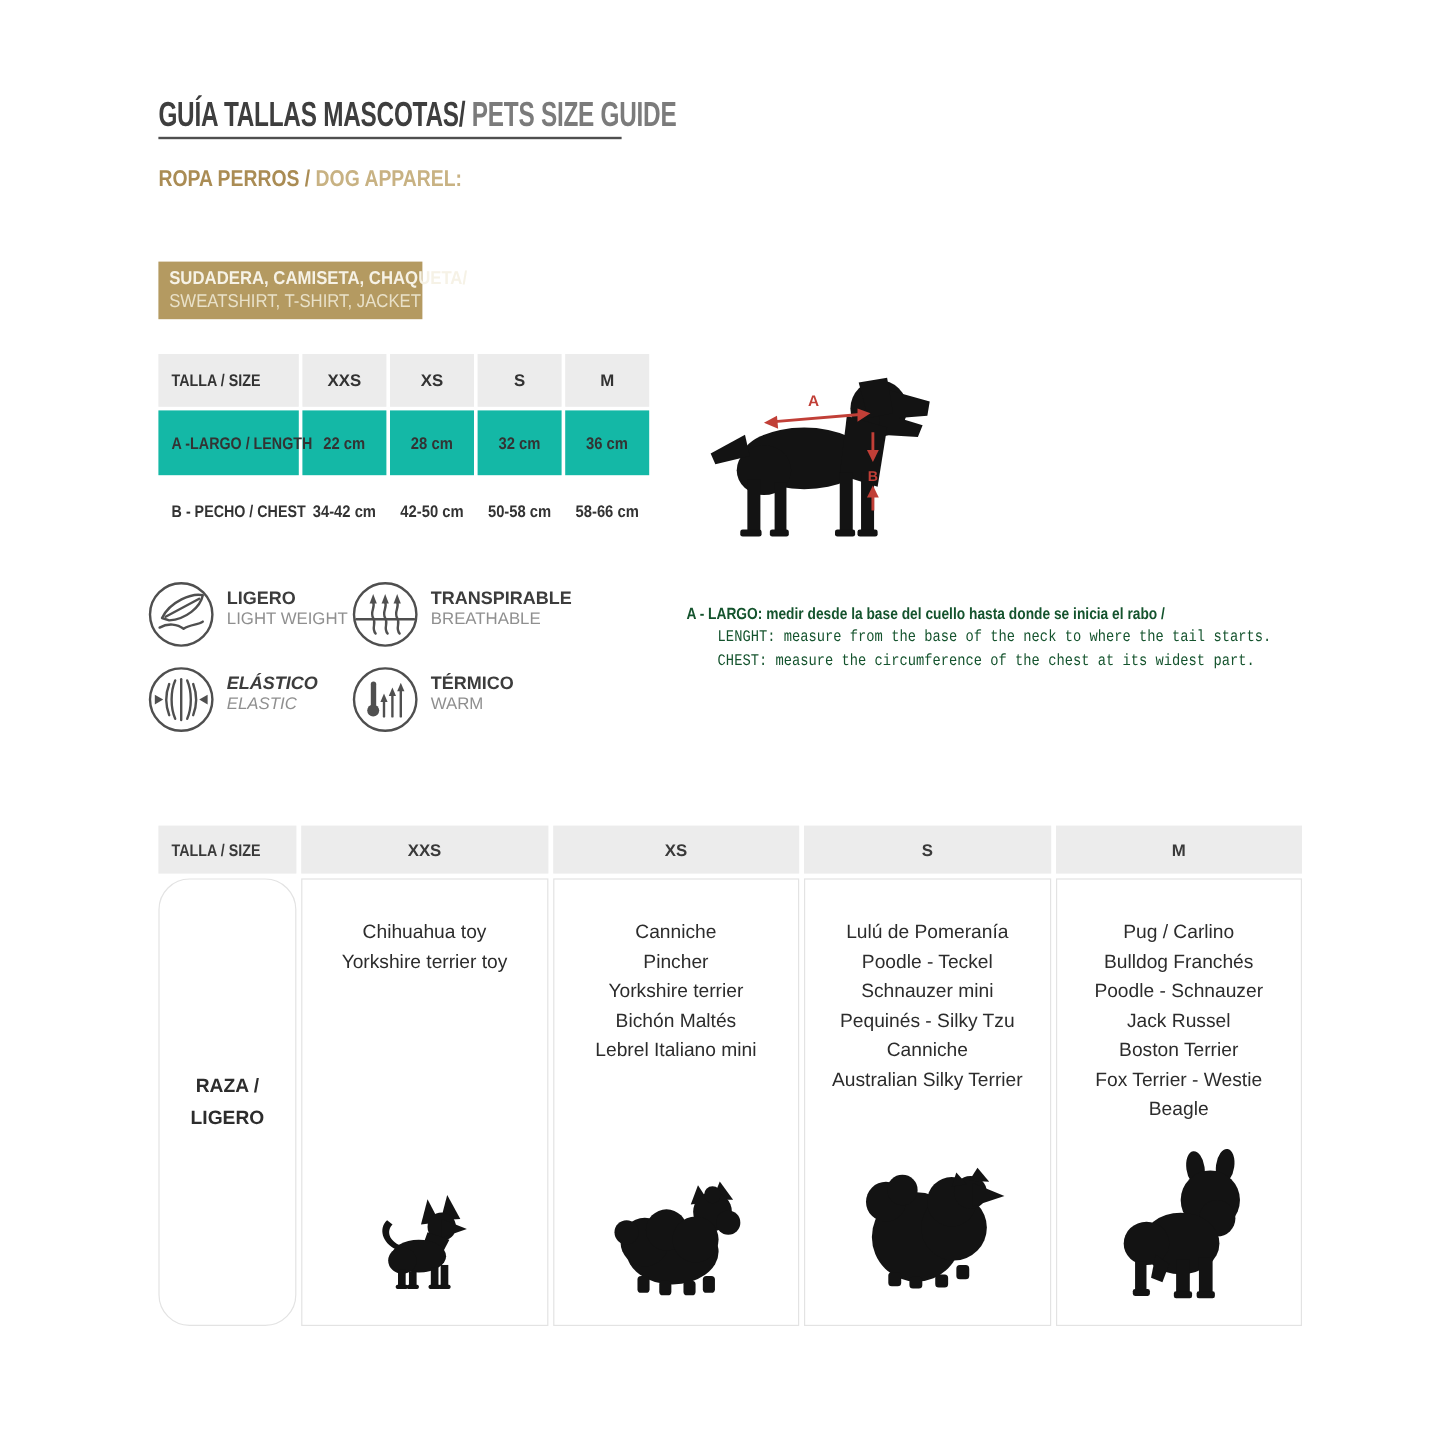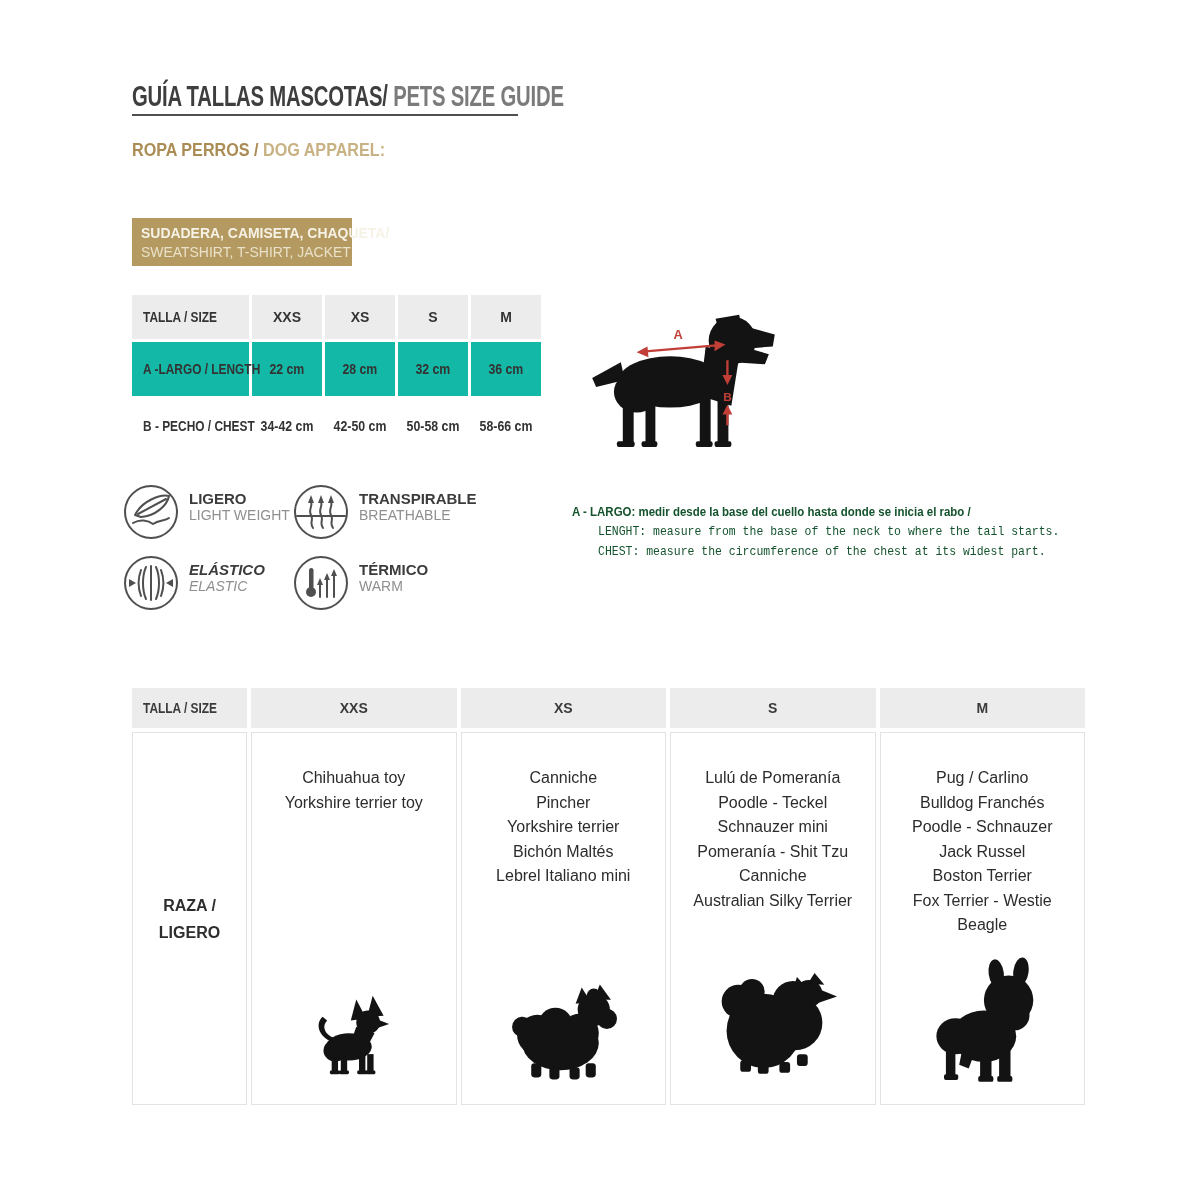--- a/index.html
+++ b/index.html
@@ -63,21 +63,21 @@
 
   
   #breed-table { position:absolute; left:95px; top:688px; width:953px;
     display:grid; grid-template-columns:115px 1fr 1fr 1fr 1fr;
     grid-template-rows:40px 373px; gap:4px; }
   #breed-table .hcell { background:#ececec; display:flex; align-items:center;
     justify-content:center; font-size:14px; font-weight:bold; color:#3a3a3a; }
   #breed-table .hlab { justify-content:flex-start; padding-left:11px; }
   #breed-table .bcell { background:#fff; border:1px solid #e3e3e3; position:relative; }
   #breed-table .rowlab { display:flex; align-items:center; justify-content:center;
-    text-align:center; font-size:16px; font-weight:bold; color:#2d2d2d; line-height:27px; }
+    text-align:center; font-size:16px; font-weight:bold; color:#2d2d2d; line-height:27px;border-radius:26px; }
   .breeds { padding-top:33px; text-align:center; font-size:16px; line-height:24.5px; color:#2c2c2c; }
   .celldog { position:absolute; left:50%; }
   #dog-xxs { width:88px;  height:82px;  transform:translateX(-50%); bottom:28px; }
   #dog-xs  { width:116px; height:102px; transform:translateX(-50%); bottom:20px; }
   #dog-s   { width:132px; height:116px; transform:translateX(-50%); bottom:24px; }
   #dog-m   { width:114px; height:130px; transform:translateX(-50%); bottom:18px; }
 
   .ic { fill:none; stroke:#4f4f4f; stroke-width:2; stroke-linecap:round; stroke-linejoin:round; }
   .icf { fill:#4f4f4f; stroke:none; }
   .sil { fill:#131313; }
@@ -331,21 +331,21 @@
           <rect x="80" y="80" width="10" height="14" rx="3"></rect>
         </g>
       </svg>
     </div>
 
     <div class="bcell">
       <div class="breeds">
         <div>Lulú de Pomeranía</div>
         <div>Poodle  -  Teckel</div>
         <div>Schnauzer mini</div>
-        <div>Pomeranía  -  Shit Tzu</div>
+        <div>Pequinés  -  Silky Tzu</div>
         <div>Canniche</div>
         <div>Australian Silky Terrier</div>
       </div>
       <svg id="dog-s" class="celldog" viewBox="0 0 135 118">
         <g class="sil">
           <circle cx="58" cy="68" r="38"></circle>
           <circle cx="90" cy="60" r="28"></circle>
           <circle cx="88" cy="38" r="21"></circle>
           <circle cx="32" cy="38" r="17"></circle>
           <circle cx="46" cy="28" r="13"></circle>

